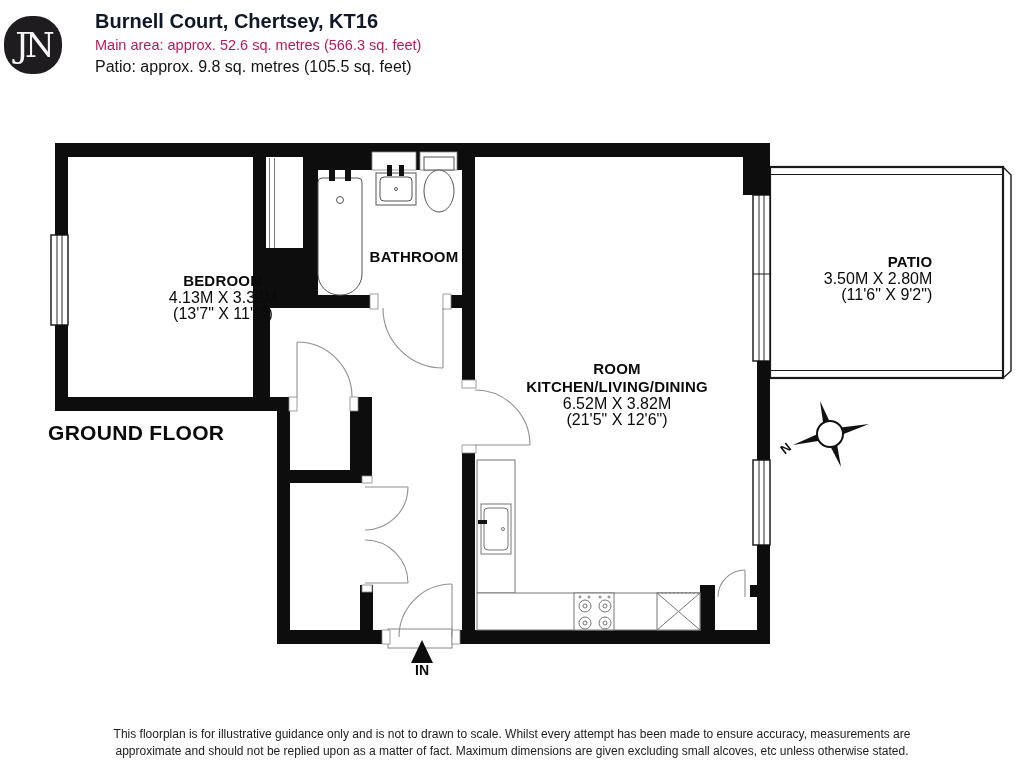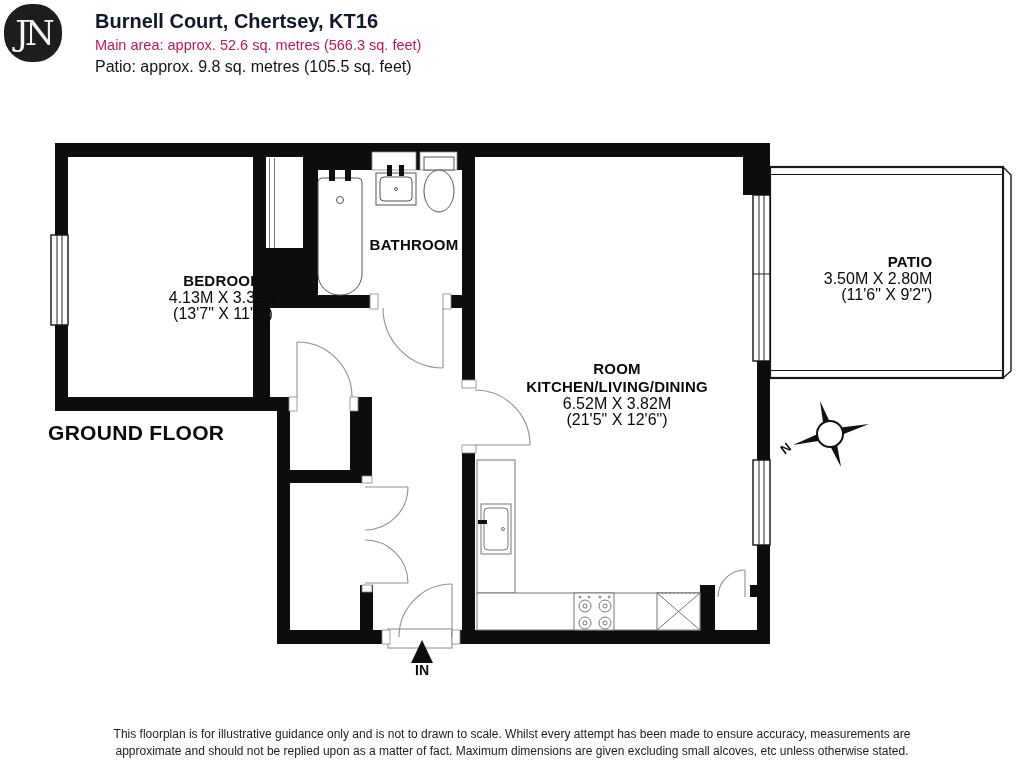--- a/index.html
+++ b/index.html
@@ -1,19 +1,19 @@
 <!DOCTYPE html>
 <html><head>
 <meta charset="utf-8">
 <style>
   html,body{margin:0;padding:0;background:#fff;}
   .page{position:relative;width:1024px;height:768px;background:#fff;overflow:hidden;
         font-family:"Liberation Sans",sans-serif;color:#0a0a0a;}
   
-  .logo{position:absolute;left:4px;top:4px;width:58px;height:58px;background:#1e1c1e;
+  .logo{position:absolute;left:4px;top:16px;width:58px;height:58px;background:#1e1c1e;
         display:flex;align-items:center;justify-content:center;border-radius:27px;}
   .logo span{font-family:"DejaVu Serif",serif;font-size:34px;color:#f5f5f5;letter-spacing:-4px;}
   .hdr-title{position:absolute;left:95px;top:10px;font-size:20px;font-weight:bold;color:#0f172a;}
   .hdr-sub1{position:absolute;left:95px;top:37px;font-size:14.5px;color:#be185d;}
   .hdr-sub2{position:absolute;left:95px;top:58px;font-size:16px;color:#141414;}
   
   .plan-svg{position:absolute;left:0;top:0;}
   
   .label{position:absolute;transform:translateX(-50%);text-align:center;white-space:nowrap;}
   .room-name{font-size:15px;font-weight:bold;line-height:18px;letter-spacing:.2px;}
@@ -210,21 +210,21 @@
       <text x="782" y="453" transform="rotate(-38 786 450)" font-size="13" font-weight="bold" font-family="Liberation Sans, sans-serif" fill="#111">N</text>
     </g>
   </svg>
 
   <div class="label" style="left:186px;top:272px;margin-left:37px;">
     <div class="room-name">BEDROOM</div>
     <div class="room-dim">4.13M X 3.39M</div>
     <div class="room-dim">(13'7" X 11'1")</div>
   </div>
 
-  <div class="label" style="left:404px;top:236px;padding-left:20px;">
+  <div class="label" style="left:404px;top:248px;padding-left:20px;">
     <div class="room-name">BATHROOM</div>
   </div>
 
   <div class="label" style="left:617px;top:360px;">
     <div class="room-name">ROOM</div>
     <div class="room-name">KITCHEN/LIVING/DINING</div>
     <div class="room-dim">6.52M X 3.82M</div>
     <div class="room-dim">(21'5" X 12'6")</div>
   </div>
 

